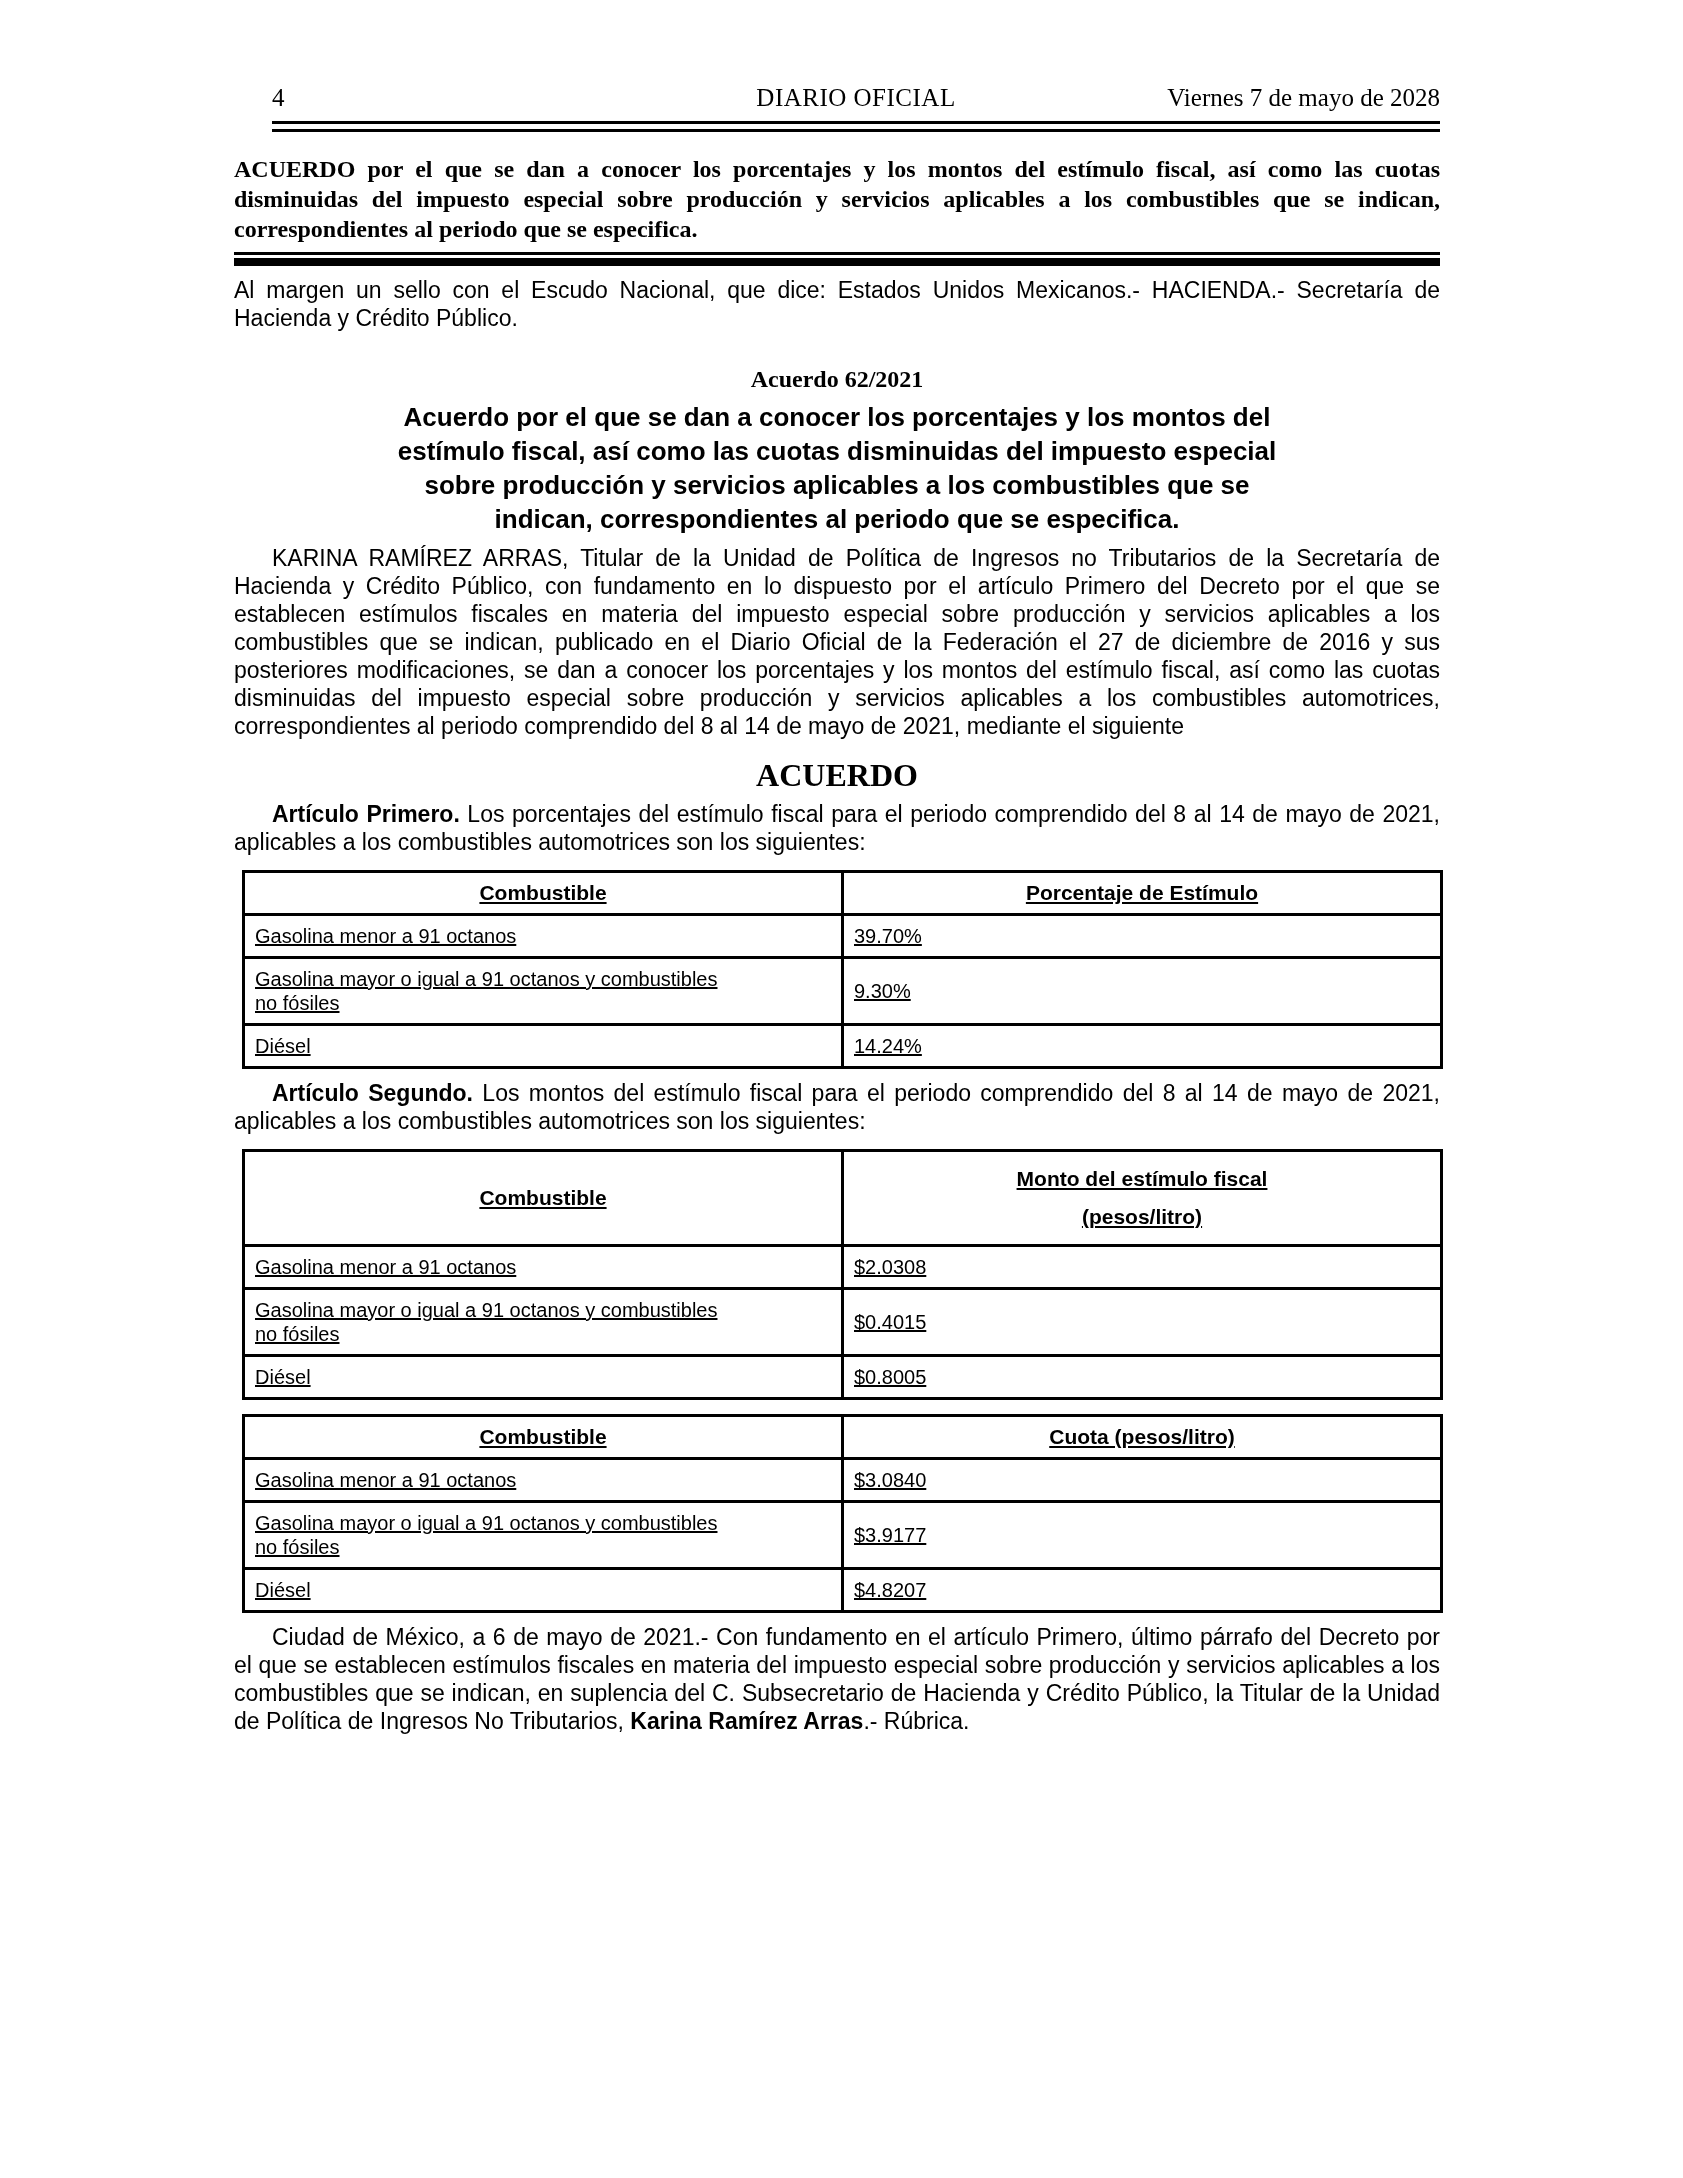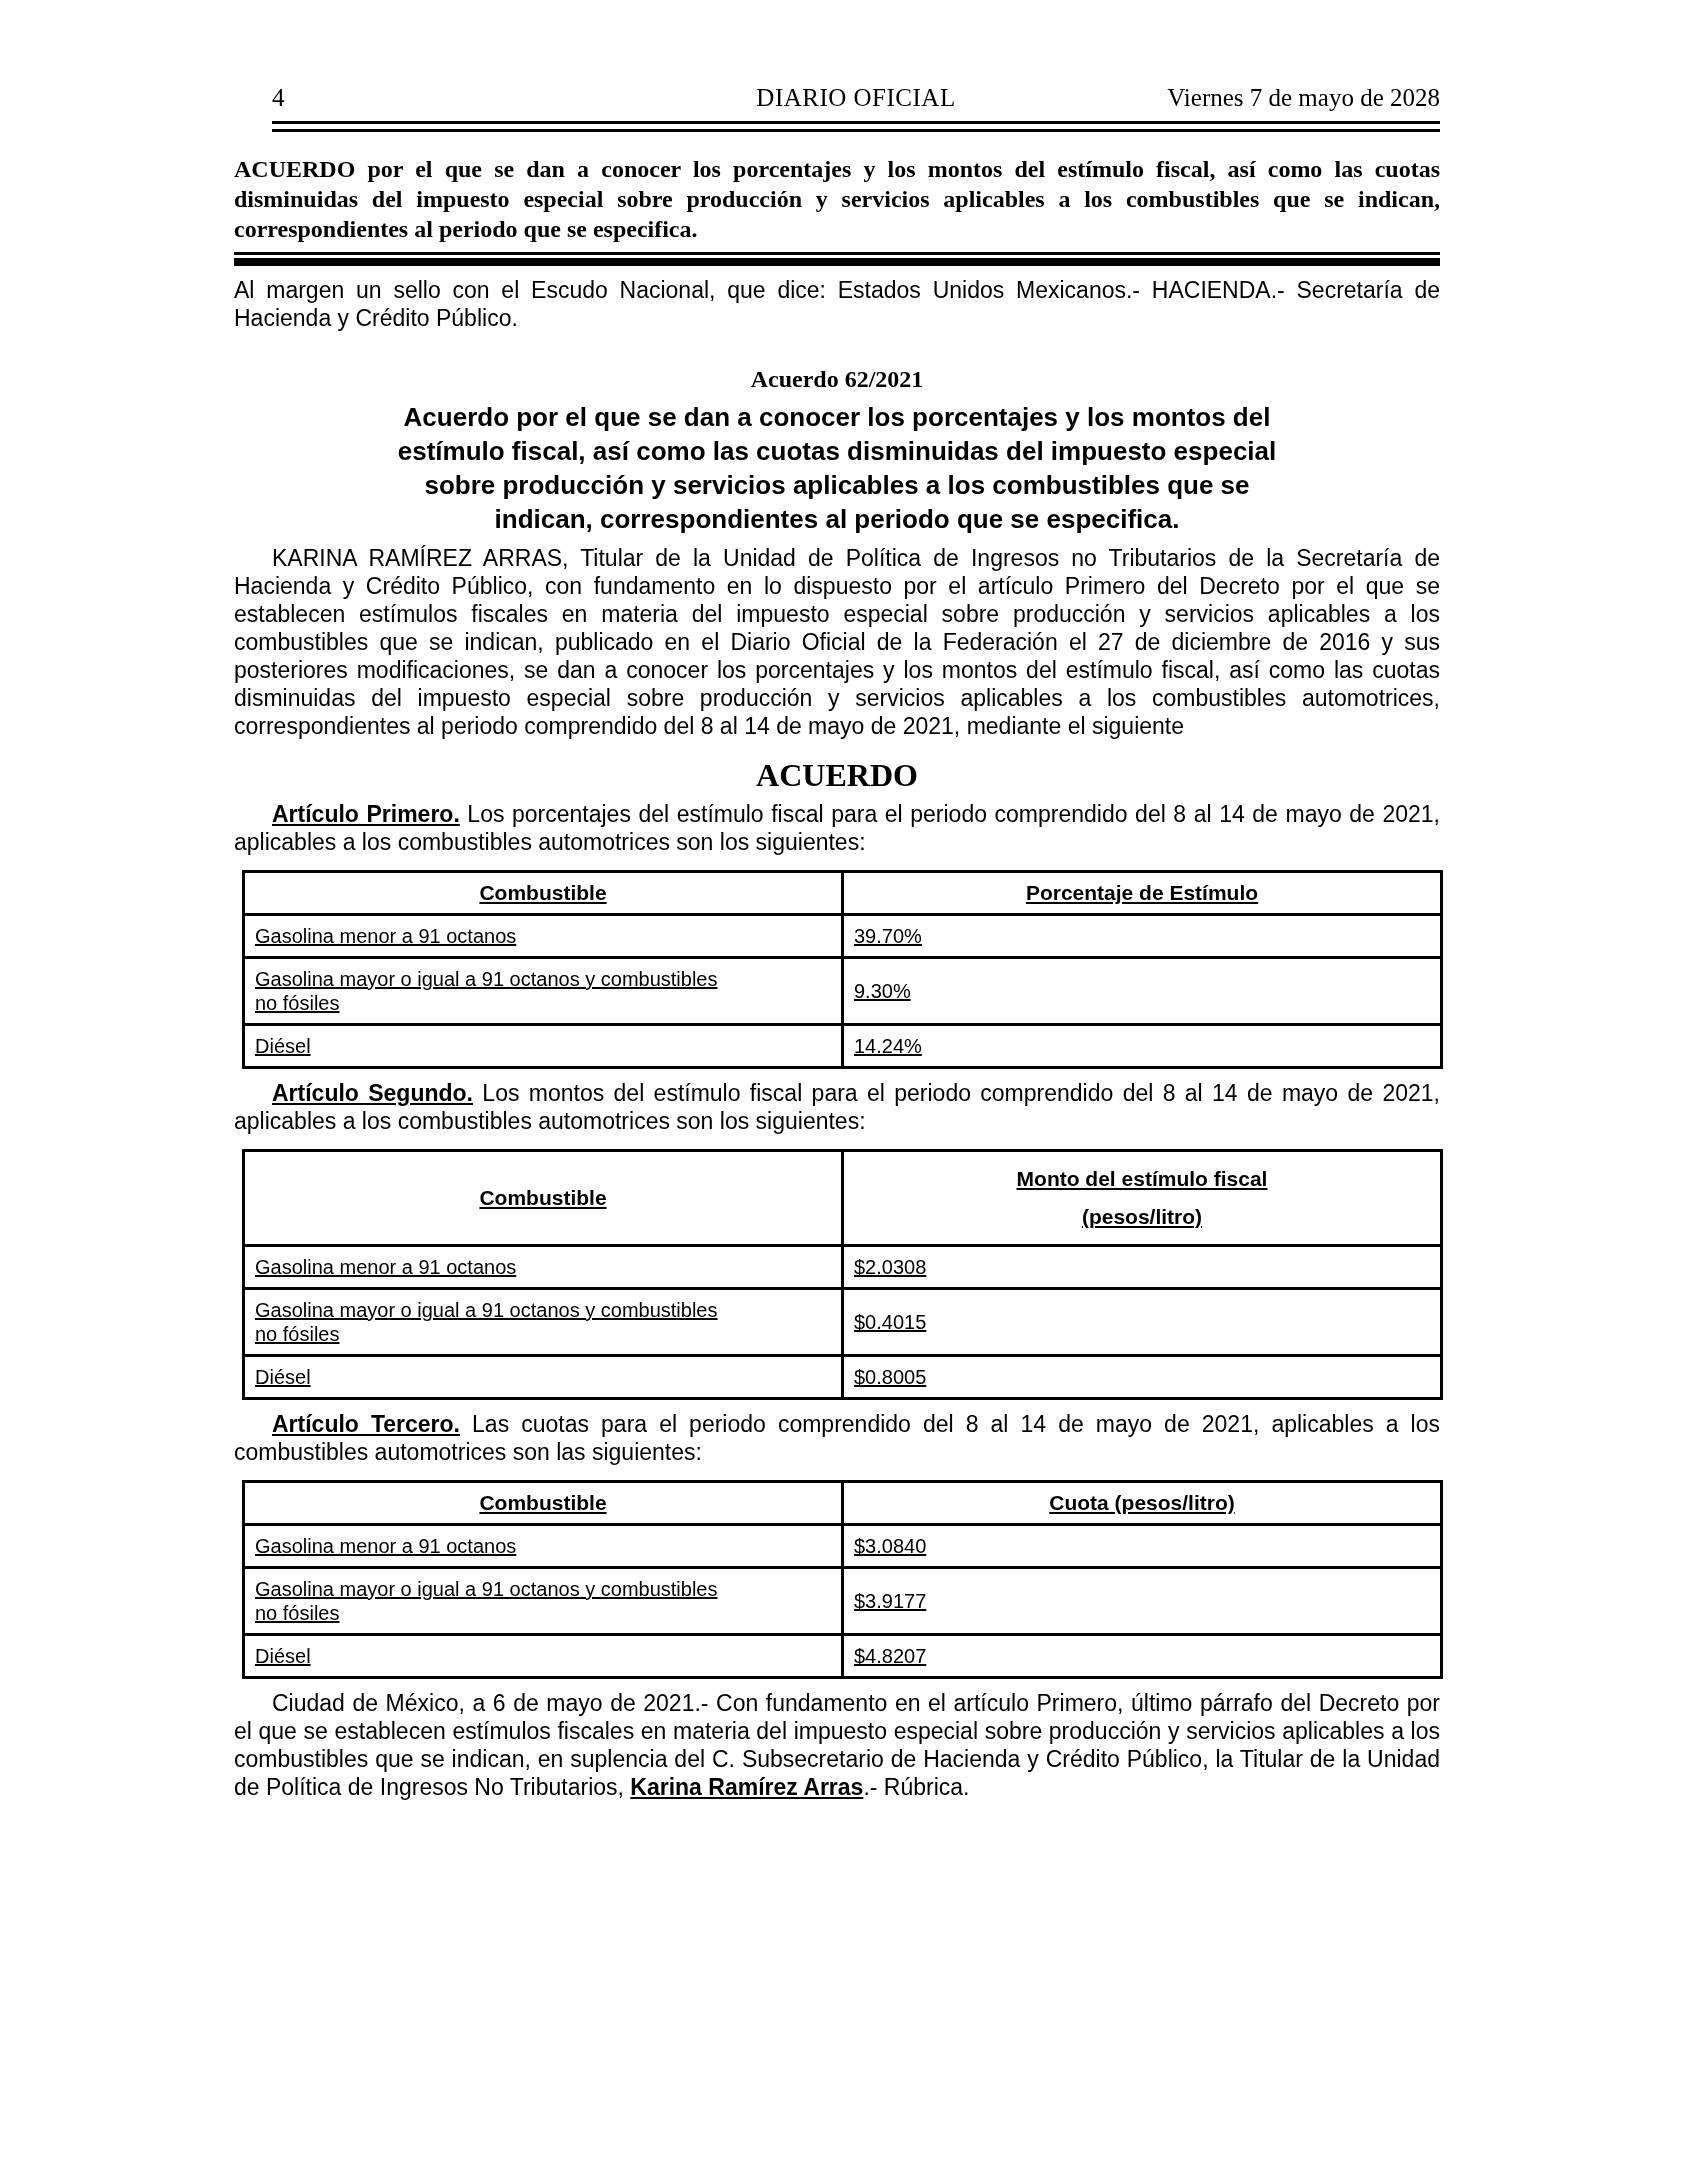--- a/index.html
+++ b/index.html
@@ -41,21 +41,21 @@
   .sepbar .thin  { height: 3px; background: #000; margin-bottom: 3px; }
   .sepbar .thick { height: 8px; background: #000; }
 
   
   p.body {
     margin: 10px 0 0 0;
     font-size: 23px; line-height: 28px;
     text-align: justify;
   }
   p.indent { text-indent: 38px; }
-  .b { font-weight: bold; text-decoration: underline; }
+  .b { font-weight: bold; }
 
   .acuerdo-num {
     margin-top: 32px;
     text-align: center;
     font-family: "Liberation Serif", serif;
     font-weight: bold; font-size: 24px; line-height: 30px;
   }
   .big-heading {
     margin-top: 6px;
     text-align: center;
@@ -175,21 +175,20 @@
 no fósiles</td>
       <td class="c1">$0.4015</td>
     </tr>
     <tr>
       <td class="c0">Diésel</td>
       <td class="c1">$0.8005</td>
     </tr>
   </tbody>
     </table>
 
-  <p class="body indent art spaced"><span class="b">Artículo Tercero.</span><span> Las cuotas para el periodo comprendido del 8 al 14 de mayo de 2021, aplicables a los combustibles automotrices son las siguientes:</span></p>
 
   <table class="dof">
     <colgroup>
         <col class="half">
         <col class="half">
       </colgroup>
     <tbody>
         <tr>
       <th>Combustible</th>
       <th>Cuota (pesos/litro)</th>

